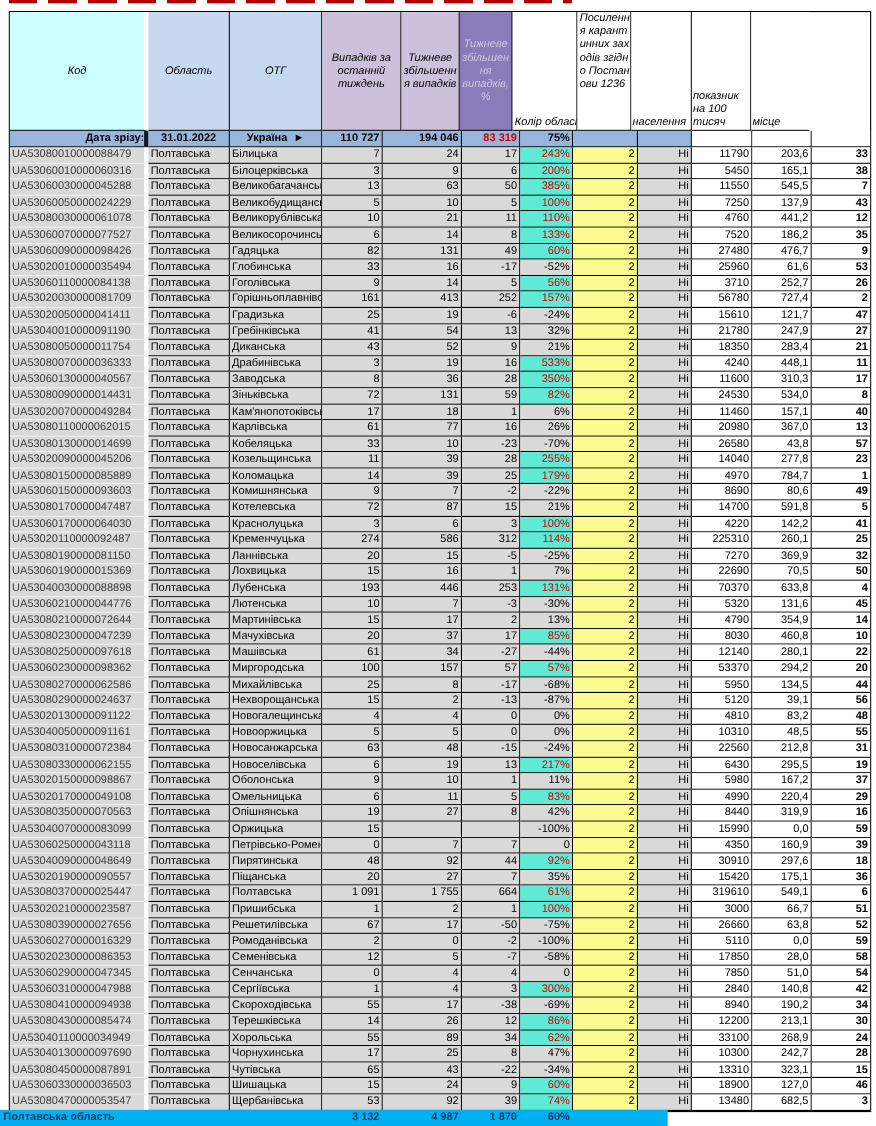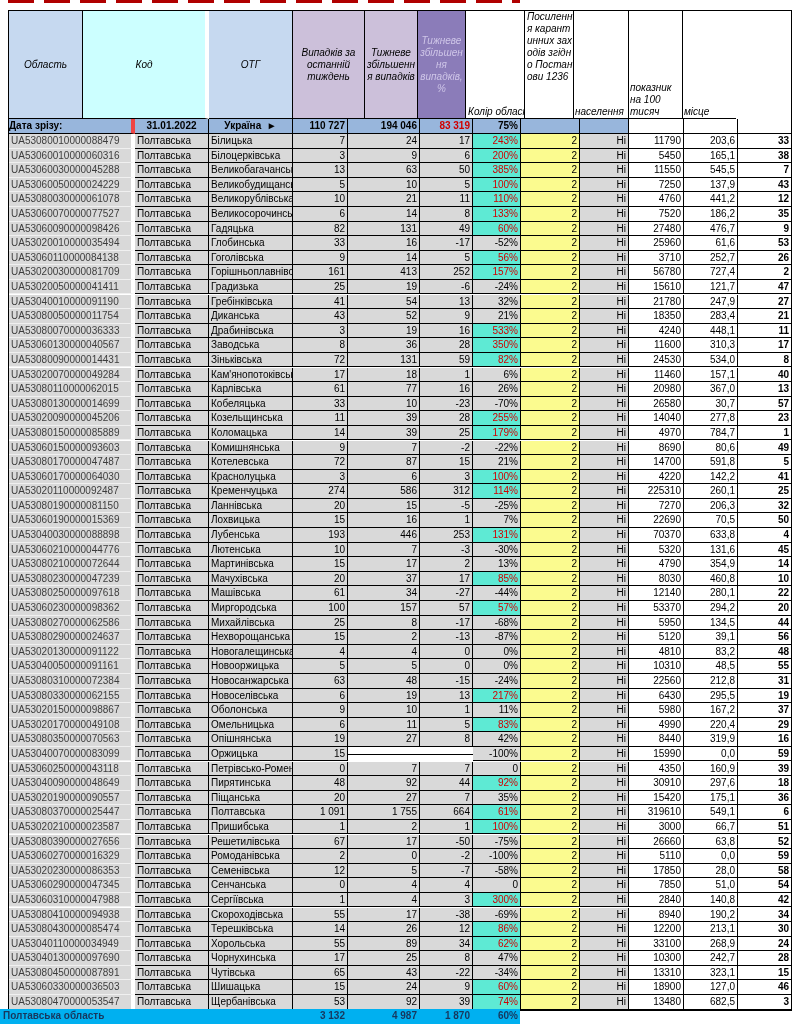--- a/index.html
+++ b/index.html
@@ -26,53 +26,53 @@
   .hrow .c7{align-items:flex-end;justify-content:flex-start;text-align:left;white-space:nowrap;
             padding-left:2px;}
   .hrow .c8{align-items:flex-start;justify-content:flex-start;text-align:left;
             word-break:break-all;padding-left:2px;}
   .hrow .c9,.hrow .c10,.hrow .c11{align-items:flex-end;justify-content:flex-start;text-align:left;
             padding-left:1px;}
   .hrow .c10{white-space:normal;}
   
   .srow{height:15px;}
   .srow .cell{background:#98B6DC;font-weight:bold;line-height:14px;}
-  .srow .c0{text-align:left;border-right:4px solid #ef4444;}
+  .srow .c0{text-align:right;border-right:4px solid #0f172a;}
   .srow .c1,.srow .c2{text-align:center;}
   .srow .whitec{background:#fff;}
   .red{color:#D00000;}
   
-  .drow{height:14.6px;align-items:center;}
+  .drow{height:14.6px;}
   .drow .cell{background:#D9D9D9;line-height:13.5px;}
   .drow .c0{border-right:4px solid #fff;border-bottom:1px solid rgba(255,255,255,.6);color:#3d3d3d;}
   .drow .yellow{background:#FBFB8F;}
   .drow .whitec{background:#fff;}
   .drow .hot{background:#5eead4;color:#D00000;}
   .num{text-align:right;padding-right:2px;}
   .left{padding-left:2px;}
   .place{font-weight:bold;}
   
-  .footer{position:absolute;left:0;top:1009px;width:520px;height:15px;background:#00B0F0;
+  .footer{position:absolute;left:0;top:1009px;width:607px;height:15px;background:#00B0F0;
           display:flex;color:#17375D;font-size:10px;line-height:14px;font-weight:bold;}
   .fcell{box-sizing:border-box;overflow:hidden;white-space:nowrap;}
   .f0{width:292px;padding-left:3px;} .f1{width:55px;text-align:right;padding-right:2px;}
   .f2{width:72px;text-align:right;padding-right:2px;} .f3{width:53px;text-align:right;padding-right:2px;}
   .f4{width:48px;text-align:right;padding-right:2px;}
 </style>
 </head>
 <body>
 
 <div id="screen">
   <div class="pagebreak"></div>
 
   <div class="tbl">
 
     <div class="row hrow">
+      <div class="cell c0">Код</div>
       <div class="cell c1">Область</div>
-      <div class="cell c0">Код</div>
       <div class="cell c2">ОТГ</div>
       <div class="cell c4">Випадків за останній тиждень</div>
       <div class="cell c5">Тижневе збільшення випадків</div>
       <div class="cell c6">Тижневе збільшення випадків, %</div>
       <div class="cell c7">Колір області</div>
       <div class="cell c8">Посилення карантинних заходів згідно Постанови 1236</div>
       <div class="cell c9">населення</div>
       <div class="cell c10">показник на 100 тисяч</div>
       <div class="cell c11">місце</div>
     </div>
@@ -349,21 +349,21 @@
           <div class="cell c0 left">UA53080130000014699</div>
           <div class="cell c1 left">Полтавська</div>
           <div class="cell c2 left">Кобеляцька</div>
           <div class="cell c3 num">33</div>
           <div class="cell c4 num">10</div>
           <div class="cell c5 num">-23</div>
           <div class="cell c6 num">-70%</div>
           <div class="cell c7 num yellow">2</div>
           <div class="cell c8 num">Ні</div>
           <div class="cell c9 num whitec">26580</div>
-          <div class="cell c10 num whitec">30,7</div>
+          <div class="cell c10 num whitec">43,8</div>
           <div class="cell c11 num whitec place">57</div>
         </div>
         <div class="row drow">
           <div class="cell c0 left">UA53020090000045206</div>
           <div class="cell c1 left">Полтавська</div>
           <div class="cell c2 left">Козельщинська</div>
           <div class="cell c3 num">11</div>
           <div class="cell c4 num">39</div>
           <div class="cell c5 num">28</div>
           <div class="cell c6 num hot">255%</div>
@@ -447,21 +447,21 @@
           <div class="cell c0 left">UA53080190000081150</div>
           <div class="cell c1 left">Полтавська</div>
           <div class="cell c2 left">Ланнівська</div>
           <div class="cell c3 num">20</div>
           <div class="cell c4 num">15</div>
           <div class="cell c5 num">-5</div>
           <div class="cell c6 num">-25%</div>
           <div class="cell c7 num yellow">2</div>
           <div class="cell c8 num">Ні</div>
           <div class="cell c9 num whitec">7270</div>
-          <div class="cell c10 num whitec">206,3</div>
+          <div class="cell c10 num whitec">369,9</div>
           <div class="cell c11 num whitec place">32</div>
         </div>
         <div class="row drow">
           <div class="cell c0 left">UA53060190000015369</div>
           <div class="cell c1 left">Полтавська</div>
           <div class="cell c2 left">Лохвицька</div>
           <div class="cell c3 num">15</div>
           <div class="cell c4 num">16</div>
           <div class="cell c5 num">1</div>
           <div class="cell c6 num">7%</div>

